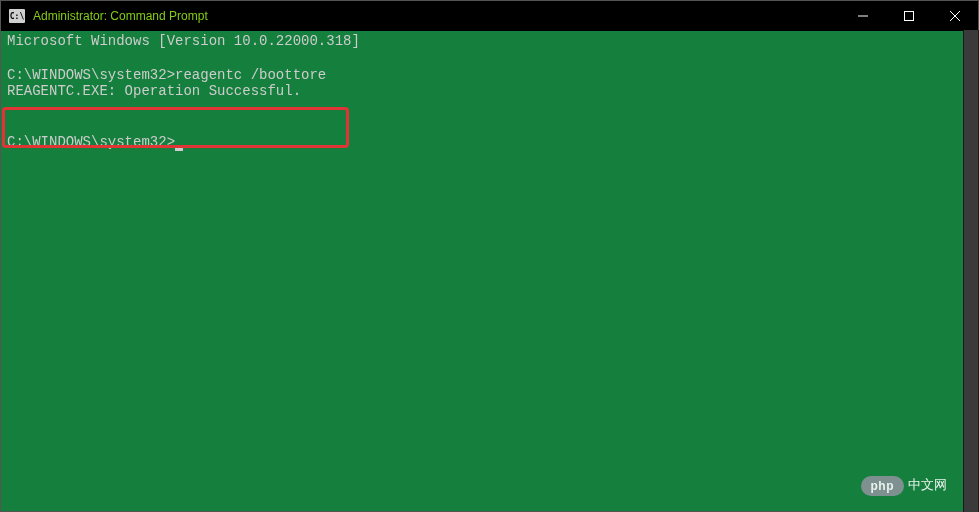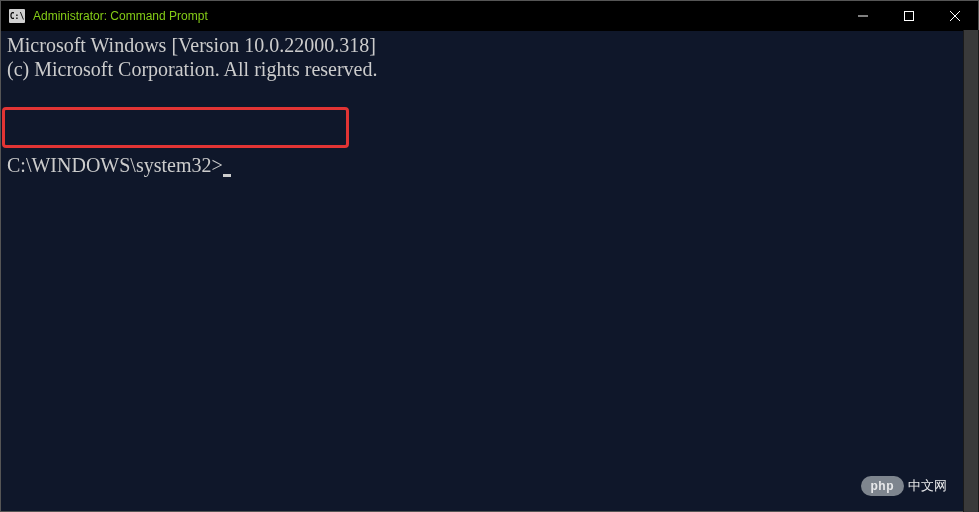--- a/index.html
+++ b/index.html
@@ -68,26 +68,26 @@
       justify-content: center;
       color: #ffffff;
       cursor: pointer;
     }
     .control-btn svg {
       width: 10px;
       height: 10px;
     }
     .terminal-body {
       flex: 1;
-      background: #0f172a;
+      background: #15803d;
       padding: 2px 6px;
       color: #cccccc;
-      font-size: 20px;
+      font-size: 14px;
       line-height: 1.2;
-      font-family: Liberation Serif, serif;
+      font-family: Liberation Mono, monospace;
       position: relative;
       overflow: hidden;
     }
     .terminal-line {
       white-space: pre;
     }
     .highlight-box {
       position: absolute;
       border: 3px solid #e13434;
       border-radius: 4px;
@@ -123,21 +123,20 @@
       left: 1px;
       right: 1px;
       height: 100%;
       background: #3a3a3a;
     }
     .watermark {
       position: absolute;
       right: 32px;
       bottom: 16px;
       display: flex;
-      align-items: center;
       gap: 4px;
       opacity: 0.9;
     }
     .watermark-badge {
       background: #8b9299;
       color: #fff;
       font-family: Arial, sans-serif;
       font-size: 12px;
       font-weight: bold;
       padding: 3px 10px;
@@ -174,22 +173,23 @@
         <svg viewBox="0 0 10 10">
           <line x1="0" y1="0" x2="10" y2="10" stroke="#ffffff" stroke-width="1"></line>
           <line x1="10" y1="0" x2="0" y2="10" stroke="#ffffff" stroke-width="1"></line>
         </svg>
       </div>
     </div>
   </div>
 
   <div class="terminal-body">
     <div class="terminal-line">Microsoft Windows [Version 10.0.22000.318]</div>
-    <div class="terminal-line">(c) Microsoft Corporation. All rights reserved.</div>
     <div class="terminal-line">&nbsp;</div>
+    <div class="terminal-line"><span>C:\WINDOWS\system32&gt;</span><span>reagentc /boottore</span></div>
+    <div class="terminal-line">REAGENTC.EXE: Operation Successful.</div>
     <div class="terminal-line">&nbsp;</div>
     <div class="terminal-line">&nbsp;</div>
     <div class="terminal-line"><span>C:\WINDOWS\system32&gt;</span><span class="cursor"></span></div>
 
     <div class="highlight-box"></div>
   </div>
 
   <div class="scrollbar">
     <div class="scrollbar-thumb"></div>
   </div>

